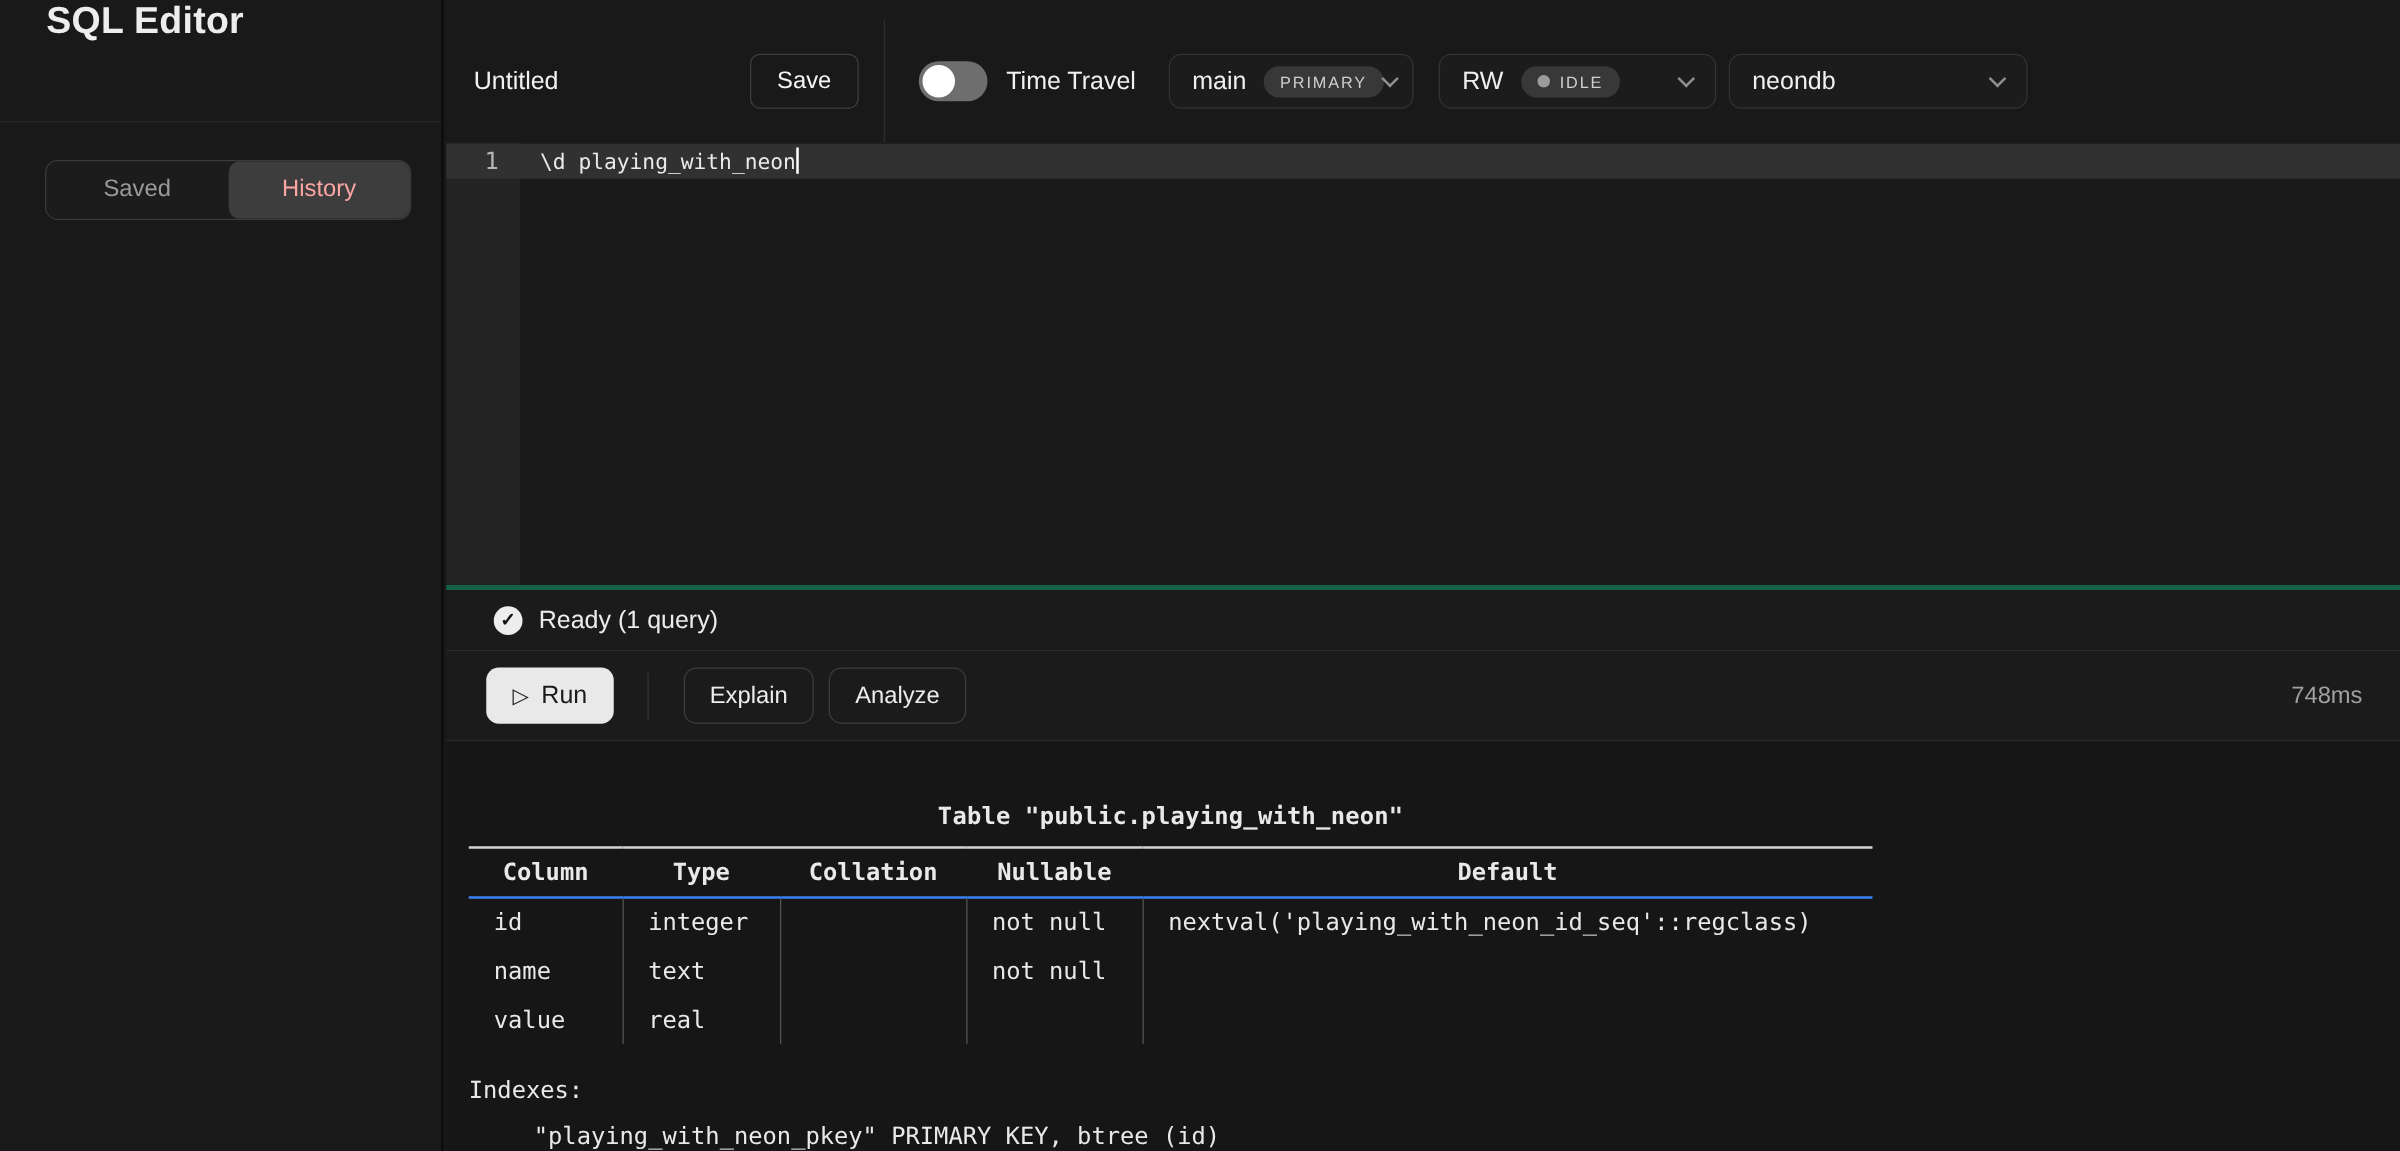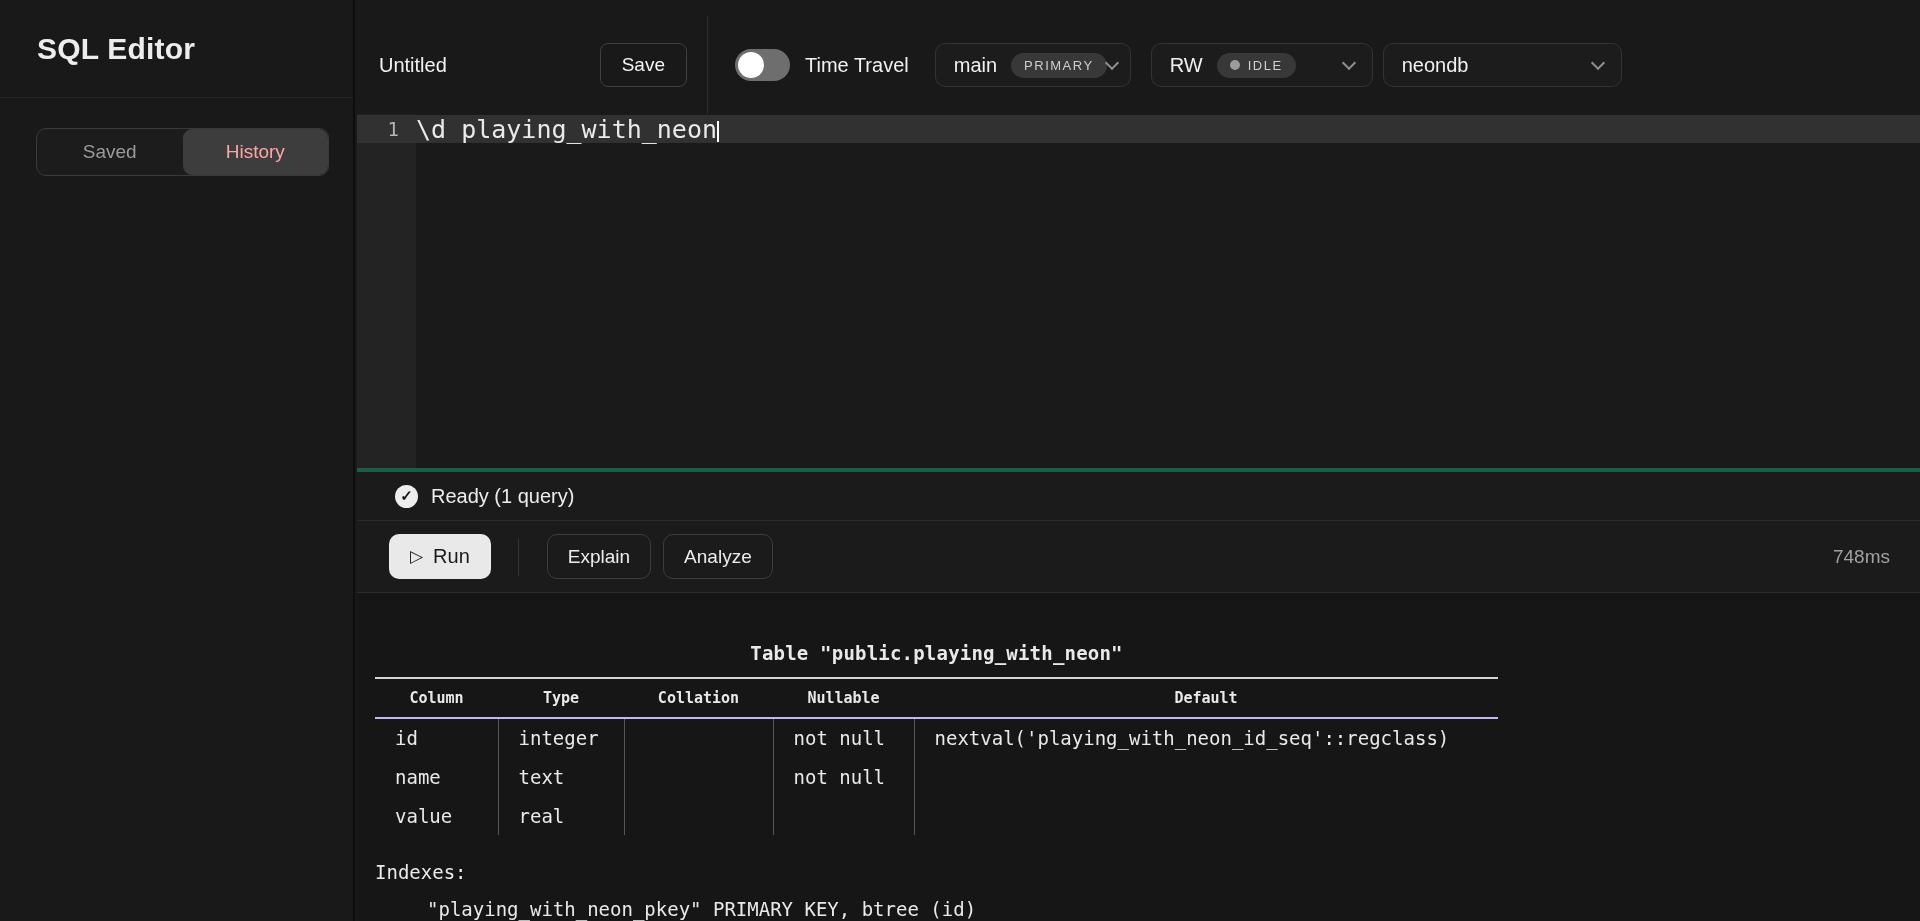--- a/index.html
+++ b/index.html
@@ -7,21 +7,21 @@
   body {
     position:relative; overflow:hidden;
     background:#191919; color:#ececec;
     font-family:"Liberation Sans", sans-serif;
   }
 
   
   .sidebar { position:absolute; left:0; top:0; width:355px; height:100%;
              background:#191919; border-right:2px solid #0d0d0d; }
   .sidebar-header { height:98px; border-bottom:1px solid #262626;
-                    display:flex; align-items:center; padding:0 37px; }
+                    display:flex; padding:0 37px; }
   .app-title { font-size:30px; font-weight:700; color:#ededed; letter-spacing:.2px; }
   .tab-group { margin:30px 24px 0 36px; height:48px; border:1px solid #3a3a3a;
                border-radius:10px; display:flex; overflow:hidden; background:#1c1c1c; }
   .tab { flex:1; display:flex; align-items:center; justify-content:center;
          font-size:19px; color:#9a9a9a; cursor:pointer; }
   .tab.active { background:#3d3d3d; border-radius:9px; color:#fca5a5; }
 
   
   .main { position:absolute; left:357px; top:16px; right:0; height:100%;
           display:flex; flex-direction:column; }
@@ -58,21 +58,21 @@
 
   
   .editor { height:354px; flex:none; position:relative; background:#1a1a1a;
             font-family:"DejaVu Sans Mono", monospace; }
   .gutter { position:absolute; left:0; top:0; width:59px; height:100%; background:#232323; }
   .active-line { position:absolute; left:0; top:1px; width:100%; height:28px; background:#313131; }
   .code-row { position:absolute; left:0; top:1px; width:100%; height:28px;
               display:flex; align-items:center; }
   .line-no { width:59px; flex:none; text-align:right; padding-right:17px;
              color:#b5b5b5; font-size:19px; }
-  .code { margin-left:0; color:#eaeaea; font-size:25px; white-space:pre; }
+  .code { margin-left:16px; color:#eaeaea; font-size:17px; white-space:pre; }
   .cursor { display:inline-block; width:2px; height:21px; background:#ffffff;
             vertical-align:-4px; }
 
   
   .green-bar { height:4px; flex:none; background:#156048; }
   .status-bar { height:49px; flex:none; background:#1b1b1b; border-bottom:1px solid #2b2b2b;
                 display:flex; align-items:center; padding-left:38px; }
   .check { width:23px; height:23px; border-radius:50%; background:#ededed; color:#141414;
            font-size:15px; font-weight:700; display:flex; align-items:center;
            justify-content:center; flex:none; }
@@ -90,22 +90,22 @@
                cursor:pointer; }
   .ghost-btn + .ghost-btn { margin-left:12px; }
   .duration { margin-left:auto; color:#a0a0a0; font-size:19px; }
 
   
   .results { flex:1; background:#161616; font-family:"DejaVu Sans Mono", monospace;
              color:#e9e9e9; padding:49px 0 0 18px; overflow:hidden; }
   .rt-container { width:1123px; }
   .rt-title { text-align:center; font-size:19px; font-weight:700; letter-spacing:.2px; }
   table.result { margin-top:13px; width:1123px; border-collapse:collapse; table-layout:fixed; }
-  table.result th { height:40px; font-size:15px; font-weight:700; text-align:center;
-                    border-top:2px solid #d4d4d4; border-bottom:2px solid #c4b5fd; }
+  table.result th { height:40px; font-size:19px; font-weight:700; text-align:center;
+                    border-top:2px solid #d4d4d4; border-bottom:2px solid #3b82f6; }
   table.result td { height:39px; font-size:19px; padding-left:20px; white-space:nowrap;
                     overflow:hidden; }
   table.result td + td { border-left:1px solid #565656; }
   .indexes { margin-top:19px; font-size:19px; line-height:37px; }
   .indexes .idx-line { padding-left:52px; white-space:pre; }
 </style>
 </head>
 <body>
 
 <aside class="sidebar">

